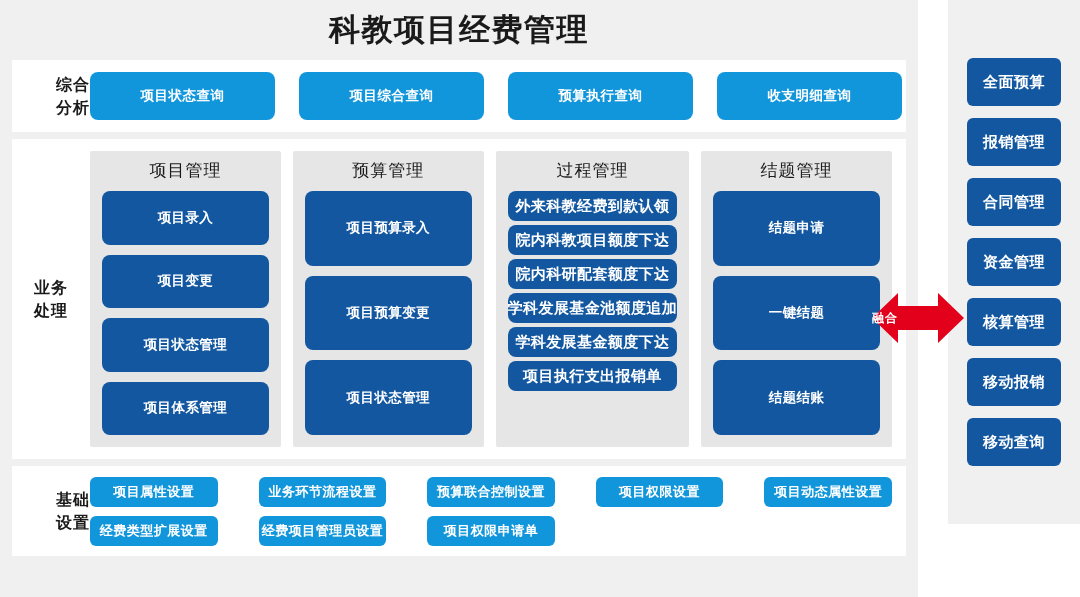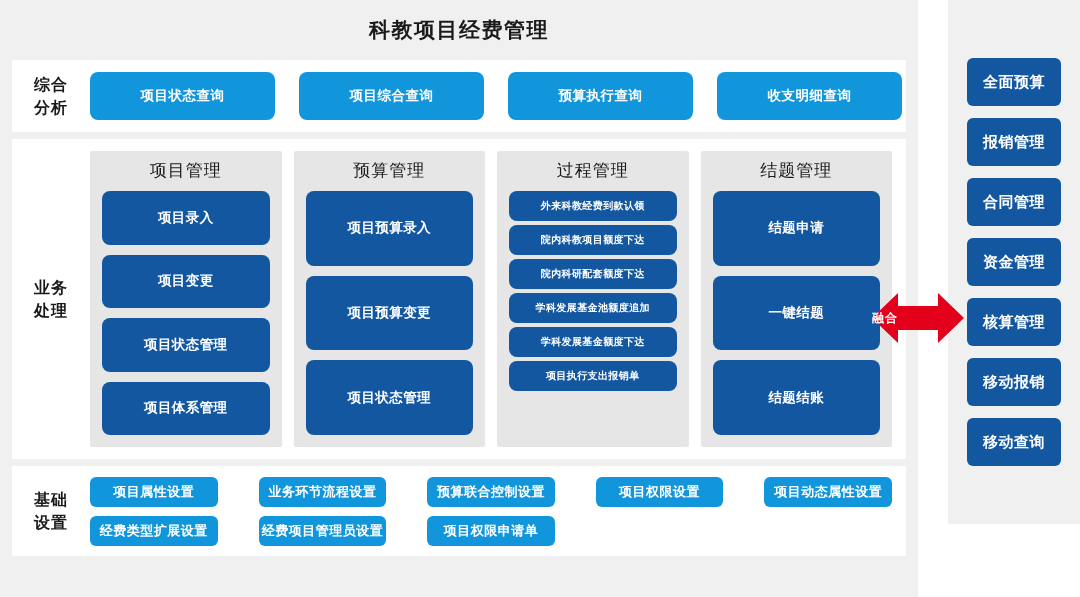--- a/index.html
+++ b/index.html
@@ -29,37 +29,37 @@
     background: #f0f0f0;
     padding: 0 12px 10px 12px;
     display: flex;
     flex-direction: column;
   }
 
   .app-title {
     height: 60px;
     line-height: 60px;
     text-align: center;
-    font-size: 21px;
+    font-size: 31px;
     font-weight: bold;
     color: #1a1a1a;
     letter-spacing: 1.5px;
   }
 
   .section {
     background: #ffffff;
     display: flex;
     align-items: center;
   }
 
   .section + .section { margin-top: 7px; }
 
   .row-label {
     flex: 0 0 78px;
-    text-align: center;
+    text-align: right;
     font-size: 16px;
     font-weight: bold;
     color: #1a1a1a;
     line-height: 1.45;
     letter-spacing: 1px;
   }
 
   
   .sec-analysis { height: 72px; }
   .sec-analysis .cells {
@@ -130,21 +130,21 @@
     display: flex;
     align-items: center;
     justify-content: center;
     border: none;
     font-family: inherit;
     text-align: center;
     white-space: nowrap;
   }
   .col-btns:not(.dense) .btn-dark { flex: 1; }
   .col-btns:not(.dense) { gap: 10px; }
-  .col-btns.dense .btn-dark { height: 30px; font-size: 10px; }
+  .col-btns.dense .btn-dark { height: 30px; font-size: 15px; }
 
   
   .sec-base { height: 90px; }
   .sec-base .grid {
     flex: 1;
     display: grid;
     grid-template-columns: repeat(5, 1fr);
     grid-auto-rows: 30px;
     gap: 9px 41px;
     padding: 0 14px 0 0;

